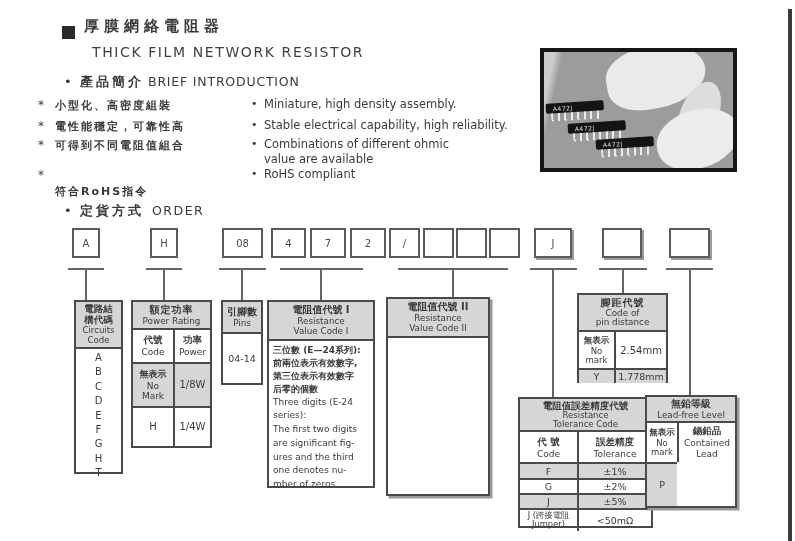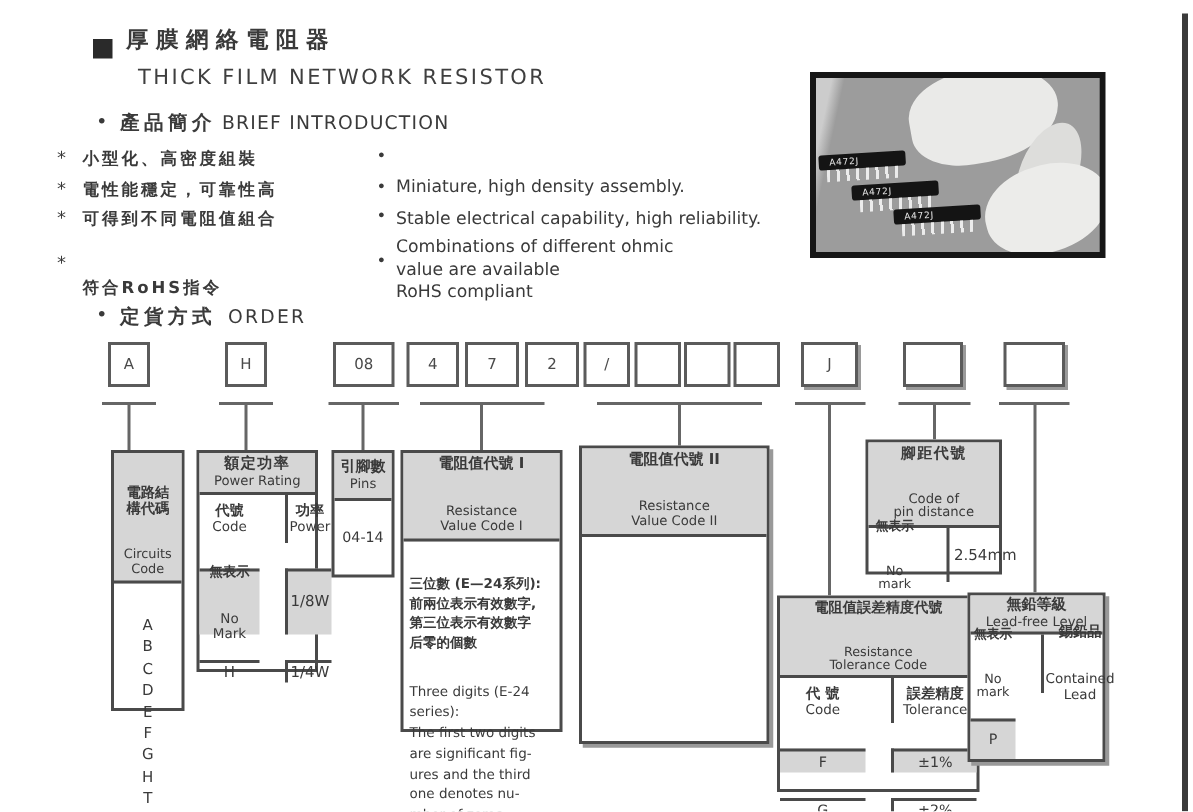--- a/index.html
+++ b/index.html
@@ -1,37 +1,37 @@
 <!DOCTYPE html>
 <html><head>
 <meta charset="utf-8">
 <style>
   html,body{margin:0;padding:0;background:#ffffff;}
   .canvas{
     position:relative;width:795px;height:541px;background:#ffffff;overflow:hidden;
     font-family:"DejaVu Sans","Liberation Sans",sans-serif;color:#3a3a3a;
   }
   .abs{position:absolute;}
-  .pre{white-space:pre-line;margin-top:20px;}
+  .pre{white-space:pre-line;}
   .b{font-weight:bold;}
   
   .obox{position:absolute;top:228px;height:30px;box-sizing:border-box;border:2px solid #5b5b5b;
         background:#fff;display:flex;align-items:center;justify-content:center;
         font-size:10px;color:#4a4a4a;}
   .oshadow{box-shadow:2px 2px 0 #9a9a9a;}
   .bar{position:absolute;top:268px;height:2px;background:#666;}
   .vline{position:absolute;width:2px;background:#666;}
   
   .ebox{position:absolute;box-sizing:border-box;border:2px solid #4a4a4a;background:#fff;
         text-align:center;display:flex;flex-direction:column;}
   .eshadow{box-shadow:2.5px 2.5px 0 #999;}
   .ehead{background:#d6d6d6;border-bottom:2px solid #4a4a4a;padding:2px 1px;flex:0 0 auto;}
   .hz{font-weight:bold;font-size:10px;line-height:11.5px;}
   .he{font-size:8.8px;line-height:10px;}
-  .grid{display:grid;flex:1 1 auto;gap:17px;}
+  .grid{display:grid;flex:1 1 auto;}
   .cell{display:flex;flex-direction:column;align-items:center;justify-content:center;
         box-sizing:border-box;padding:1px;}
   .g{background:#d6d6d6;}
   .bl{border-left:2px solid #4a4a4a;}
   .bt{border-top:2px solid #4a4a4a;}
   .bodytext{flex:1 1 auto;text-align:left;padding:3px 4px;font-size:9px;}
   
   .photo{position:absolute;left:540px;top:48px;width:197px;height:124px;box-sizing:border-box;
          border:4px solid #161616;overflow:hidden;
          background:linear-gradient(102deg,#cccccc 0 5%,#9c9c9c 9%);}
@@ -201,21 +201,21 @@
       <div class="pre" style="line-height:13.8px;">Three digits (E-24
 series):
 The first two digits
 are significant fig-
 ures and the third
 one denotes nu-
 mber of zeros.</div>
     </div>
   </div>
 
-  <div class="ebox eshadow" style="left:386px;top:297px;width:127px;height:199px;">
+  <div class="ebox eshadow" style="left:386px;top:297px;width:104px;height:199px;">
     <div class="ehead">
       <div class="hz">電阻值代號 II</div>
       <div class="he pre" style="line-height:10.5px;">Resistance
 Value Code II</div>
     </div>
   </div>
 
   <div class="ebox" style="left:577px;top:293px;width:91px;height:90px;">
     <div class="ehead">
       <div class="hz" style="letter-spacing:1px;">腳距代號</div>

